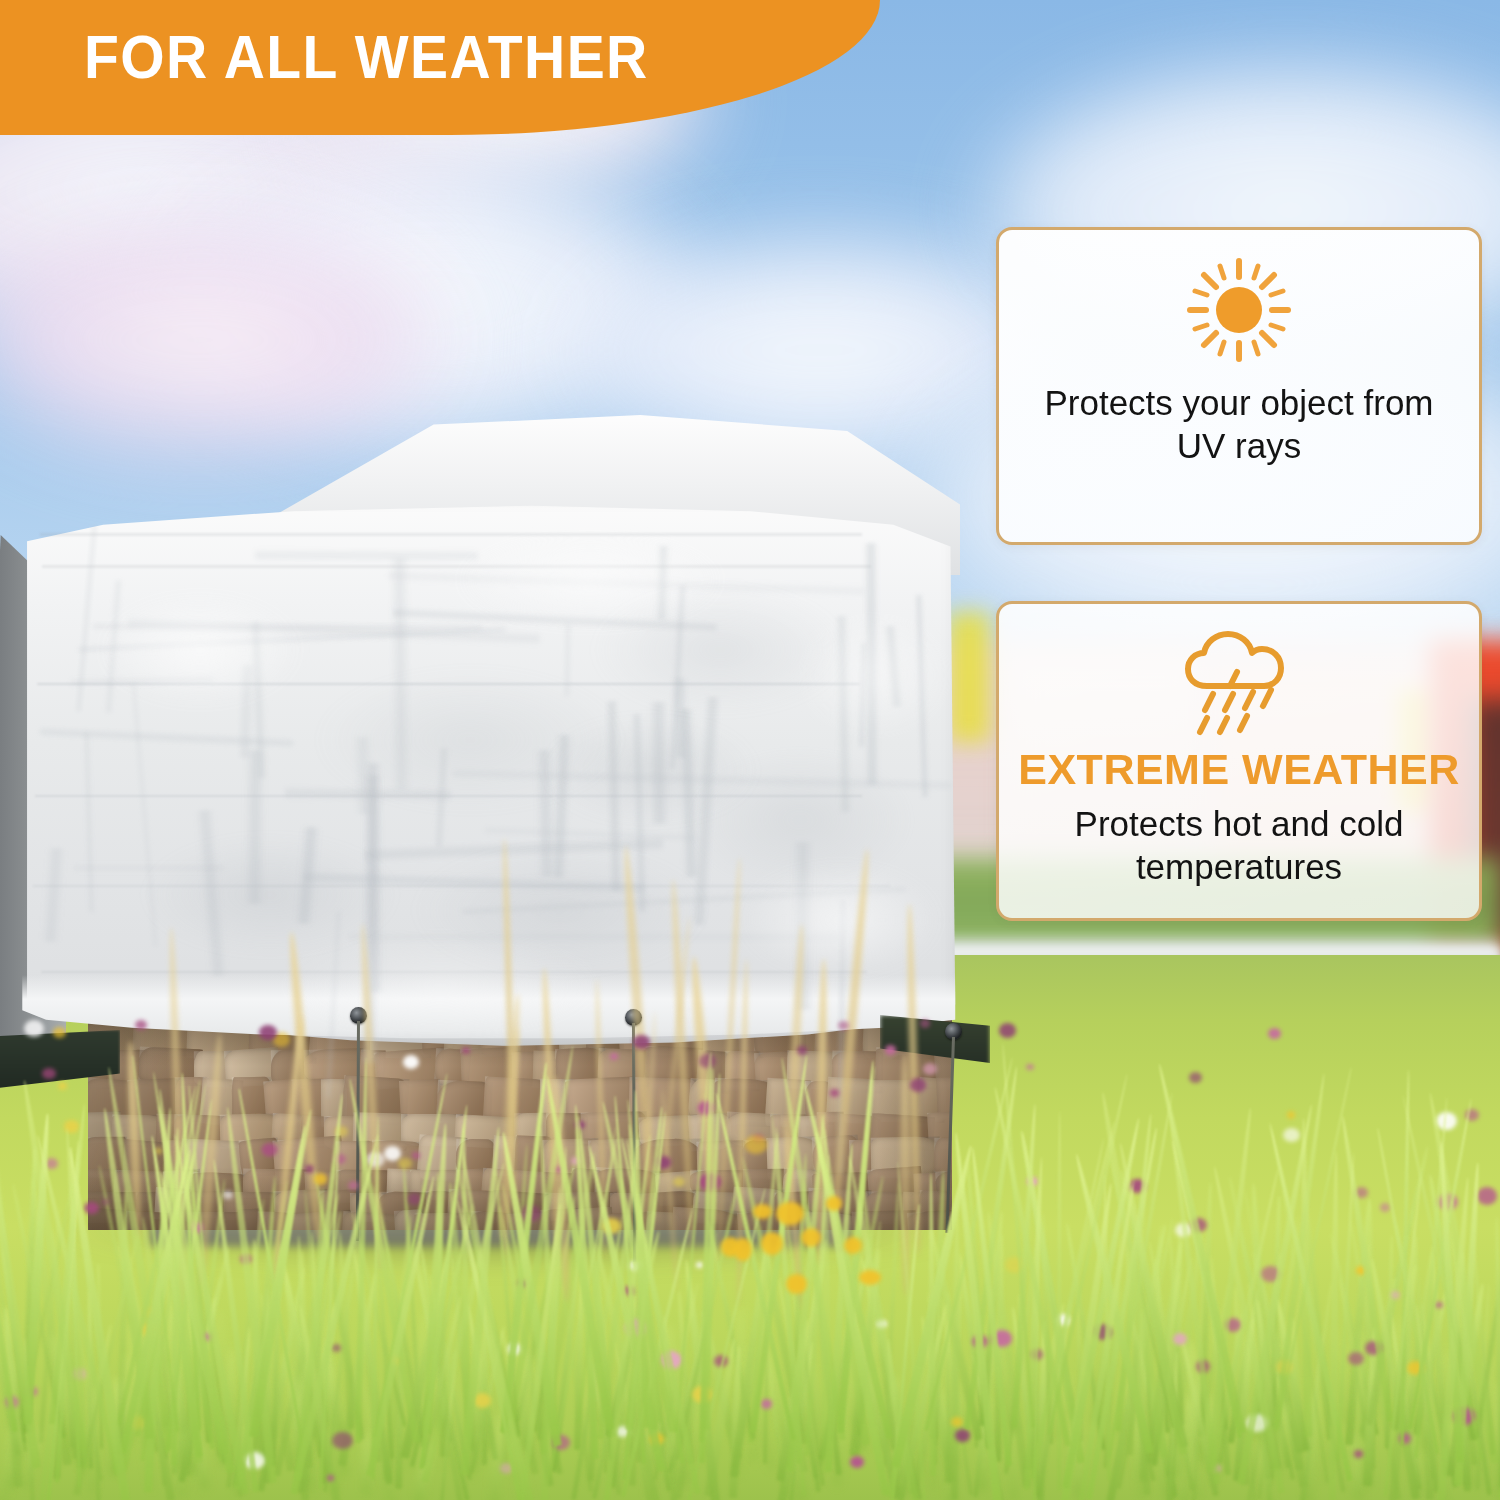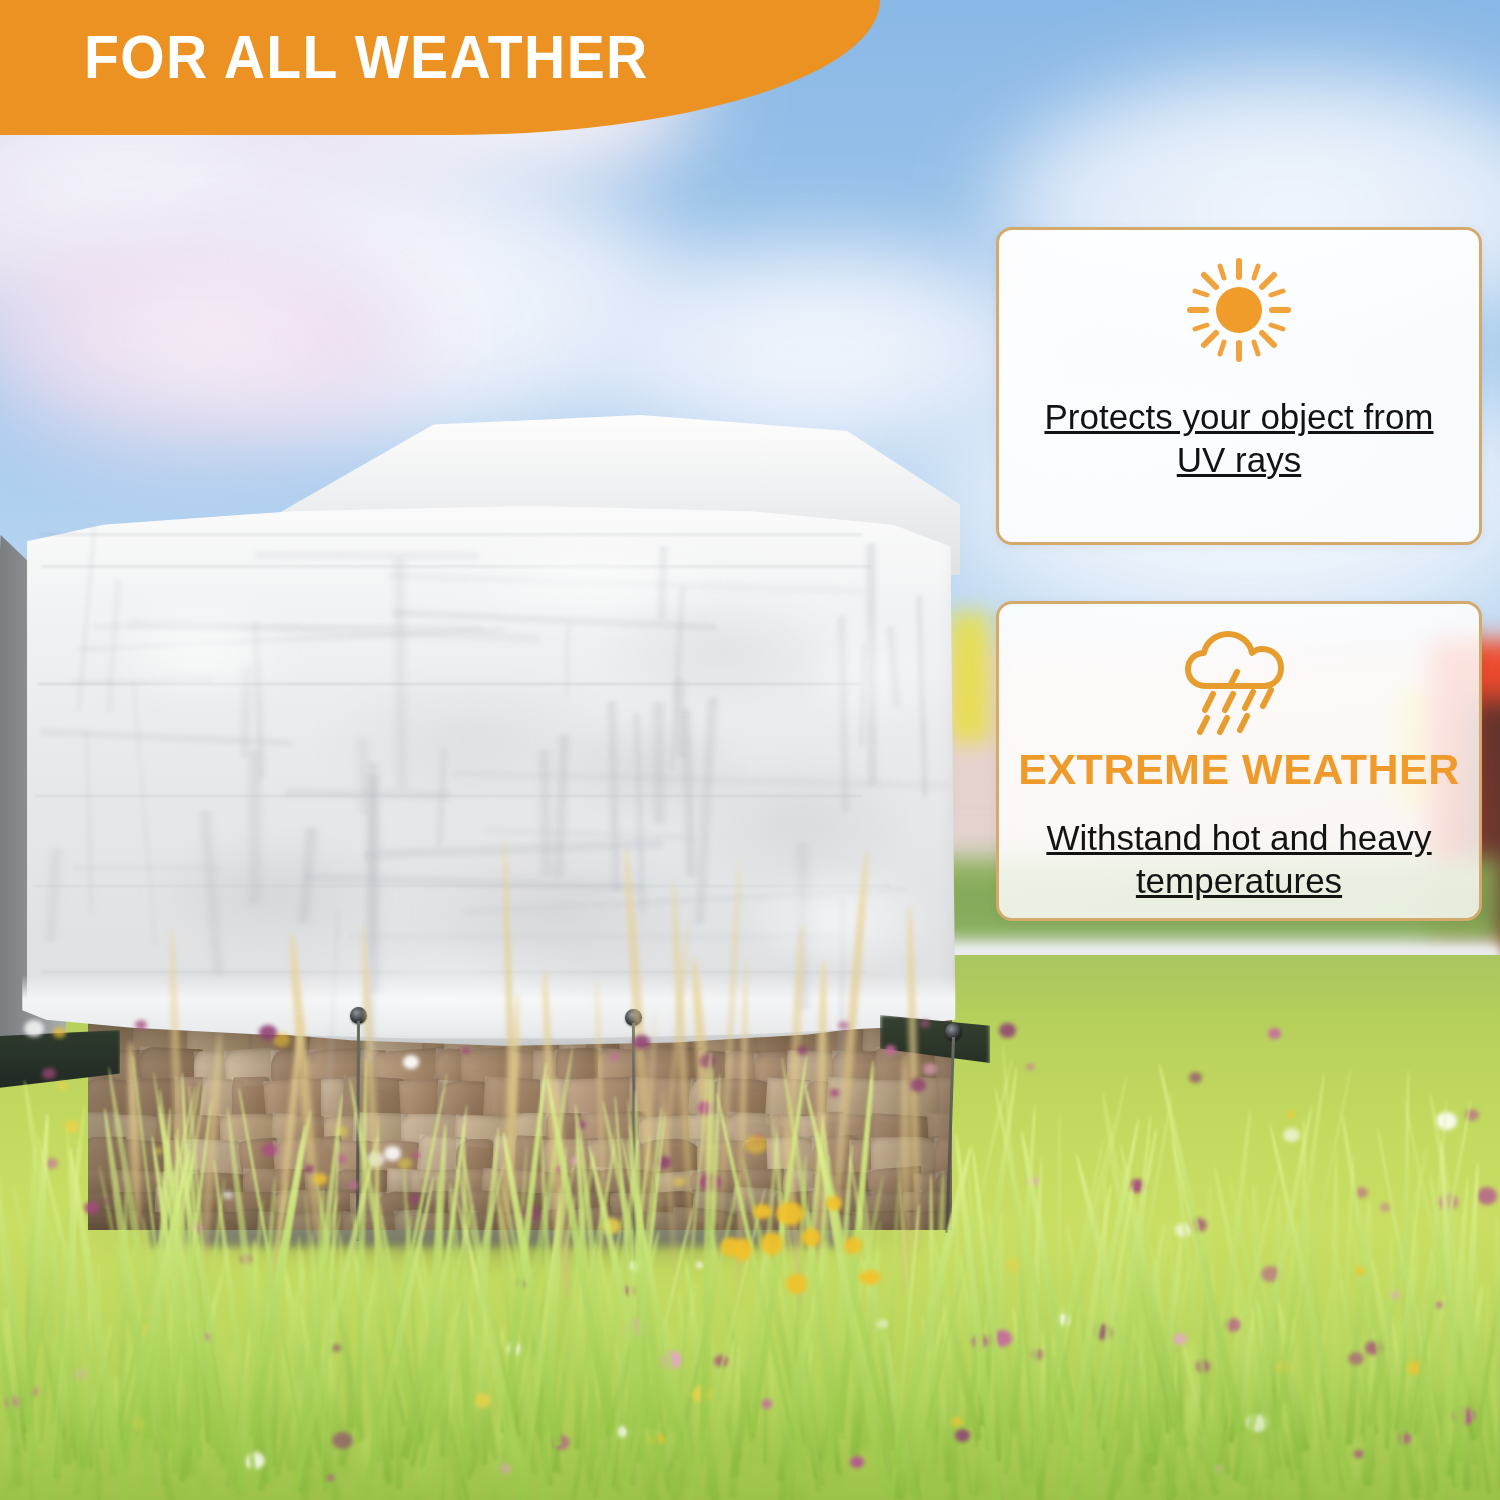--- a/index.html
+++ b/index.html
@@ -283,23 +283,22 @@
     display: flex; align-items: center; justify-content: center;
   }
   .card-title {
     font-size: 43px; font-weight: 700; color: #ee9b2c;
     letter-spacing: .5px; line-height: 1;
     font-family: "Liberation Sans Narrow", "Liberation Sans", sans-serif;
     margin-top: 4px;
   }
   .card-desc {
     font-size: 35px; color: #131313; line-height: 1.22;
-    margin-top: 26px; padding: 0 22px;
+    margin-top: 12px; padding: 0 22px;
     font-family: "Liberation Sans", sans-serif;
-    text-decoration: underline;
   }
 </style>
 </head>
 <body>
 
 <div id="stage">
 
   <div class="sky">
     <div class="cloud-soft c1"></div>
     <div class="cloud-soft c7"></div>
@@ -1359,18 +1358,18 @@
             <line x1="72" y1="64" x2="64" y2="80"></line>
             <line x1="90" y1="62" x2="82" y2="78"></line>
             <line x1="26" y1="90" x2="19" y2="104"></line>
             <line x1="46" y1="90" x2="39" y2="104"></line>
             <line x1="66" y1="88" x2="59" y2="102"></line>
             <line x1="56" y1="44" x2="49" y2="58"></line>
           </g>
         </svg>
       </div>
       <div class="card-title">EXTREME WEATHER</div>
-      <div class="card-desc">Withstand hot and heavy temperatures</div>
+      <div class="card-desc">Protects hot and cold temperatures</div>
     </div>
 
 
   </div>
 </div>
 
 </body></html>

